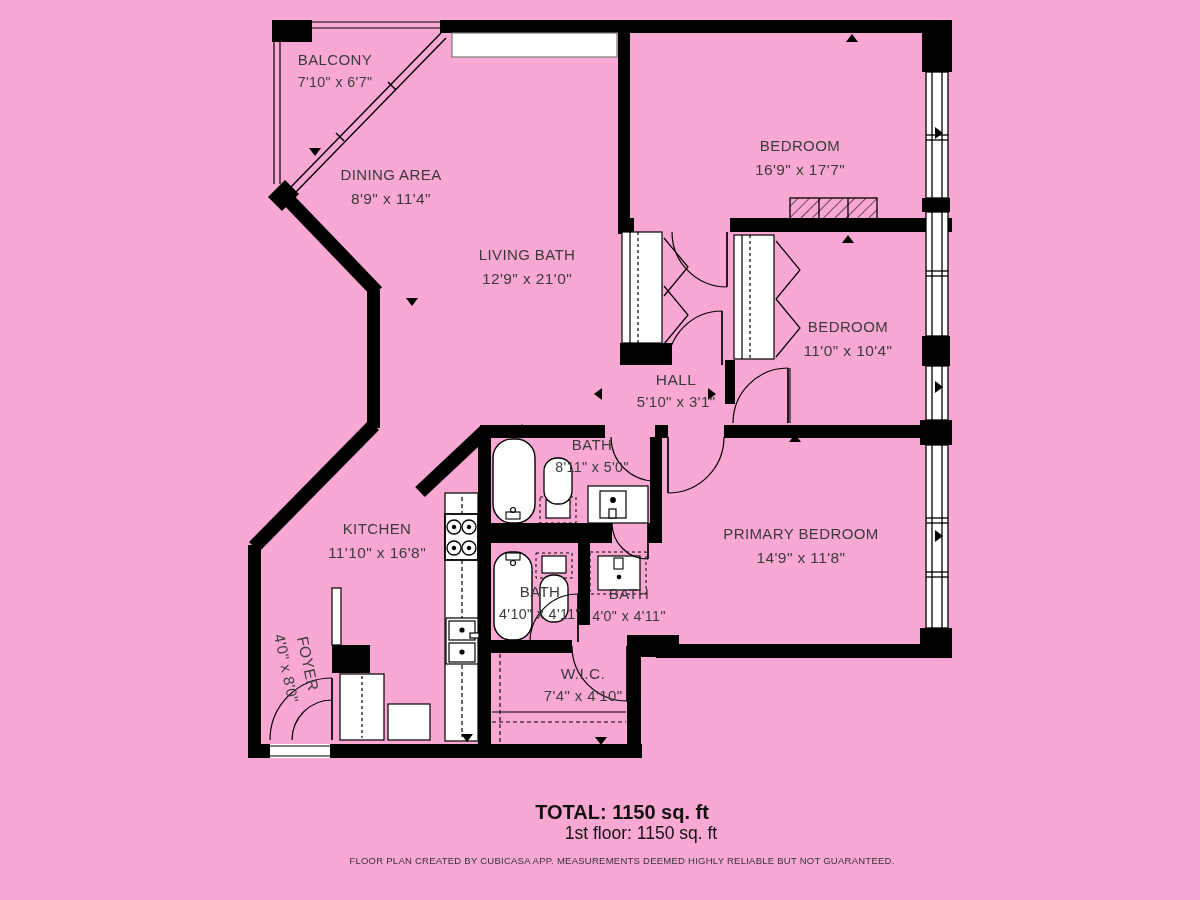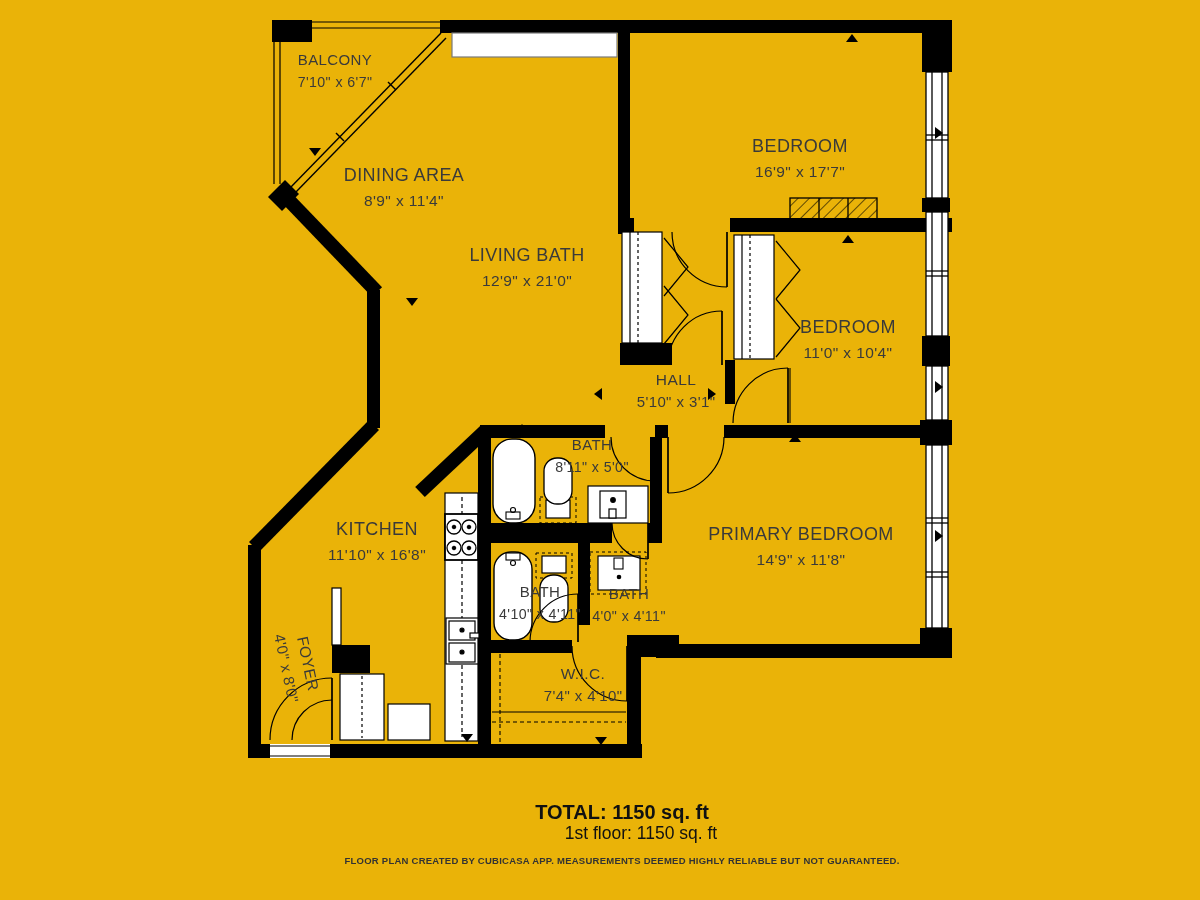--- a/index.html
+++ b/index.html
@@ -1,31 +1,31 @@
 <!DOCTYPE html>
 <html><head>
 <meta charset="utf-8">
 <style>
   html,body{margin:0;padding:0;background:#fff;}
-  .stage{position:relative;width:1200px;height:900px;background:#eab308;overflow:hidden;
+  .stage{position:relative;width:1200px;height:900px;background:#f9a8d4;overflow:hidden;
          font-family:"Liberation Sans","DejaVu Sans",sans-serif;}
   .plan-svg{position:absolute;left:0;top:0;width:1200px;height:900px;}
   .room-label{position:absolute;transform:translate(-50%,-50%);text-align:center;
               color:#3a3a3a;line-height:1.5;white-space:nowrap;letter-spacing:.4px;}
   .room-label.rot{transform:translate(-50%,-50%) rotate(78deg);}
   .room-label .rname{display:block;}
   .room-label .rdims{display:block;}
-  .lg .rname{font-size:18px;} .lg .rdims{font-size:15.5px;}
+  .lg .rname{font-size:15px;} .lg .rdims{font-size:15.5px;}
   .md .rname{font-size:15.5px;} .md .rdims{font-size:15px;}
   .sm .rname{font-size:15px;}   .sm .rdims{font-size:14.2px;}
   .summary{position:absolute;left:0;right:0;top:801px;text-align:center;color:#111;margin-left:44px;}
   .summary .tot{font-size:20px;font-weight:700;line-height:22px;}
   .summary .fl{font-size:17.5px;line-height:21px;padding-left:38px;}
   .summary .ex{font-size:17.5px;line-height:21px;}
-  .summary .disc{font-size:9.5px;color:#333;margin-top:11px;letter-spacing:.25px;font-weight:bold;}
+  .summary .disc{font-size:9.5px;color:#333;margin-top:11px;letter-spacing:.25px;}
 </style>
 </head>
 <body>
 
 <div class="stage">
 
   <svg class="plan-svg" viewBox="0 0 1200 900" fill="none" stroke="none">
     <defs>
       <pattern id="hatch" width="8" height="8" patternUnits="userSpaceOnUse" patternTransform="rotate(45)">
         <line x1="0" y1="0" x2="0" y2="8" stroke="#000" stroke-width="1.2"></line>
@@ -274,21 +274,21 @@
       <polygon points="250,627 258,621 258,633"></polygon>
       <polygon points="467,742 461,734 473,734"></polygon>
       <polygon points="315,156 309,148 321,148"></polygon>
     </g>
   </svg>
 
   <div class="room-label sm" style="left:335px;top:71px">
     <span class="rname">BALCONY</span>
     <span class="rdims">7'10" x 6'7"</span>
   </div>
-  <div class="room-label lg" style="left:404px;top:187px">
+  <div class="room-label lg" style="left:391px;top:187px">
     <span class="rname">DINING AREA</span>
     <span class="rdims">8'9" x 11'4"</span>
   </div>
   <div class="room-label lg" style="left:527px;top:267px">
     <span class="rname">LIVING BATH</span>
     <span class="rdims">12'9" x 21'0"</span>
   </div>
   <div class="room-label lg" style="left:800px;top:158px">
     <span class="rname">BEDROOM</span>
     <span class="rdims">16'9" x 17'7"</span>

